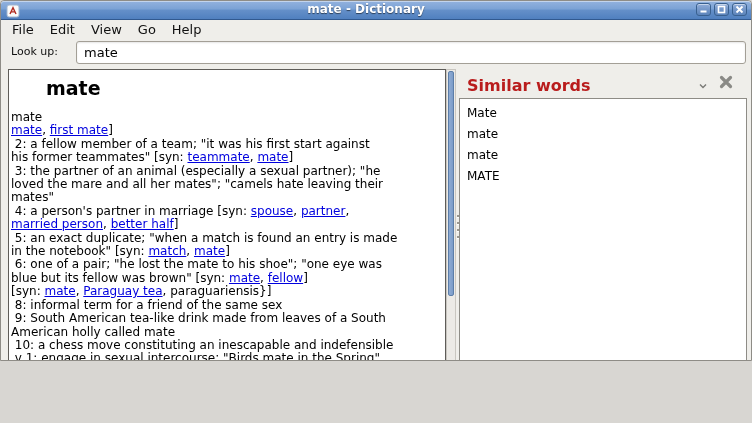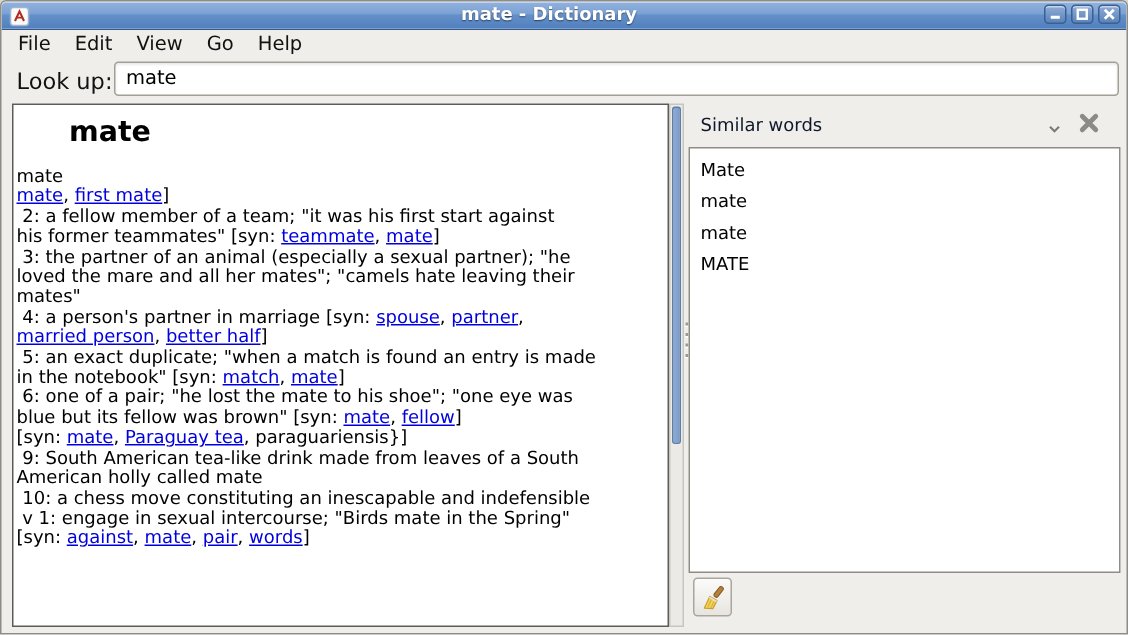--- a/index.html
+++ b/index.html
@@ -1,21 +1,21 @@
 <!DOCTYPE html>
 <html style="--titlebar-top: #93B2DE; --titlebar-mid: #6590C9; --titlebar-bottom: #5080BF; --link: #0000DE; --thumb: #7B9CC9; --winbg: #EFEEEA;"><head>
 <meta charset="utf-8">
 <style>
   :root{
     --titlebar-top:#93B2DE; --titlebar-mid:#6590C9; --titlebar-bottom:#5080BF;
     --link:#0000DE; --thumb:#7B9CC9; --winbg:#EFEEEA;
   }
   html,body{margin:0;padding:0;background:#d8d6d2;}
   .window{
-    position:relative;width:752px;height:423px;box-sizing:border-box;
+    position:relative;width:752px;height:361px;box-sizing:border-box;
     background:var(--winbg);border:1px solid #8E8C86;border-radius:4px 4px 0 0;
     font-family:"DejaVu Sans","Liberation Sans",sans-serif;overflow:hidden;padding-left:31px;
   }
   
   .titlebar{
     position:absolute;top:0;left:0;right:0;height:18px;
     background:linear-gradient(to bottom,var(--titlebar-top) 0%,#7BA2D5 45%,var(--titlebar-mid) 50%,var(--titlebar-bottom) 100%);
     border-bottom:1px solid #31598F;border-radius:3px 3px 0 0;
     box-shadow:inset 0 1px 0 rgba(255,255,255,.45);
   }
@@ -28,21 +28,21 @@
   .win-btns{position:absolute;right:4px;top:2px;display:flex;gap:3px;}
   .win-btn{
     width:15px;height:13px;border-radius:3px;box-sizing:border-box;
     background:linear-gradient(to bottom,#8FACD8,#5B83BA);
     border:1px solid #39608F;box-shadow:inset 0 1px 0 rgba(255,255,255,.5);
     display:flex;align-items:center;justify-content:center;
   }
   
   .menubar{position:absolute;top:19px;left:0;right:0;height:20px;display:flex;padding-left:3px;text-align:right;}
   .menu-item{padding:2px 8px;font-size:13px;color:#111;}
-  .lookup-label{position:absolute;left:10px;top:44px;font-size:15px;color:#111;}
+  .lookup-label{position:absolute;left:10px;top:44px;font-size:11px;color:#111;}
   .lookup-input{
     position:absolute;left:75px;top:40px;width:670px;height:23px;box-sizing:border-box;
     background:#fff;border:1px solid #A39F96;border-radius:3px;font-size:13px;padding:0 7px;color:#000;
     box-shadow:inset 0 1px 2px rgba(0,0,0,.10);font-family:inherit;outline:none;
   }
   
   .text-pane{
     position:absolute;left:7px;top:68px;width:438px;height:349px;box-sizing:border-box;
     background:#fff;border:1px solid #5E5C58;overflow:hidden;
   }
@@ -58,21 +58,21 @@
   .scroll-thumb{
     position:absolute;left:1px;top:1px;width:6px;height:225px;box-sizing:border-box;
     background:linear-gradient(to right,#8FABD3,var(--thumb));
     border:1px solid #5C7EA9;border-radius:2px;
   }
   
   .splitter{position:absolute;left:455px;top:68px;width:5px;height:349px;}
   .grip-dot{position:absolute;left:1px;width:2px;height:2px;background:#9B9891;box-shadow:0 1px 0 #fff;}
   
   .sidebar-header{position:absolute;left:459px;top:70px;width:287px;height:25px;}
-  .sidebar-title{position:absolute;left:7px;top:5px;font-size:12px;color:#0f172a;}
+  .sidebar-title{position:absolute;left:7px;top:5px;font-size:16px;color:#b91c1c;font-weight:bold;}
   .sidebar-chevron{position:absolute;left:237px;top:6px;width:12px;height:12px;color:#7a7a76;}
   .sidebar-close{position:absolute;left:257px;top:2px;width:18px;height:18px;color:#8a8a86;cursor:default;}
   .word-list{
     position:absolute;left:458px;top:97px;width:288px;height:284px;box-sizing:border-box;
     background:#fff;border:1px solid #8E8C86;padding-top:4px;overflow:hidden;
   }
   .word-item{height:21px;line-height:21px;padding-left:7px;font-size:12px;color:#000;}
   .clear-btn{
     position:absolute;left:461px;top:384px;width:26px;height:26px;box-sizing:border-box;
     background:linear-gradient(to bottom,#FCFBFA,#E8E5E0);
@@ -134,20 +134,21 @@
         <div class="def-line"> 3: the partner of an animal (especially a sexual partner); "he</div>
         <div class="def-line">loved the mare and all her mates"; "camels hate leaving their</div>
         <div class="def-line">mates"</div>
         <div class="def-line"> 4: a person's partner in marriage [syn: <a>spouse</a>, <a>partner</a>,</div>
         <div class="def-line"><a>married person</a>, <a>better half</a>]</div>
         <div class="def-line"> 5: an exact duplicate; "when a match is found an entry is made</div>
         <div class="def-line">in the notebook" [syn: <a>match</a>, <a>mate</a>]</div>
         <div class="def-line"> 6: one of a pair; "he lost the mate to his shoe"; "one eye was</div>
         <div class="def-line">blue but its fellow was brown" [syn: <a>mate</a>, <a>fellow</a>]</div>
         <div class="def-line">[syn: <a>mate</a>, <a>Paraguay tea</a>, paraguariensis}]</div>
+        <div class="def-line"> 8: informal term for a friend of the same sex</div>
         <div class="def-line"> 9: South American tea-like drink made from leaves of a South</div>
         <div class="def-line">American holly called mate</div>
         <div class="def-line"> 10: a chess move constituting an inescapable and indefensible</div>
         <div class="def-line"> v 1: engage in sexual intercourse; "Birds mate in the Spring"</div>
         <div class="def-line">[syn: <a>against</a>, <a>mate</a>, <a>pair</a>, <a>words</a>]</div>
       </div>
   </div>
 
   <div class="scrollbar">
     <div class="scroll-thumb"></div>

